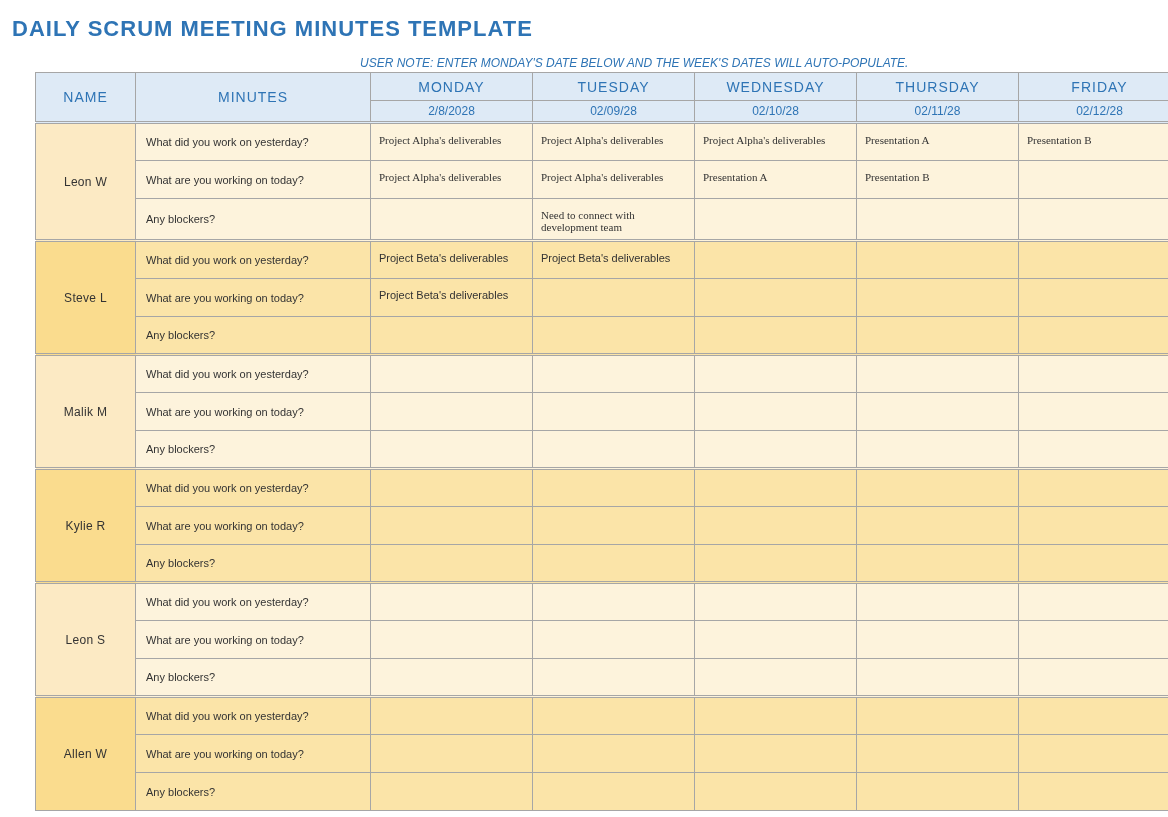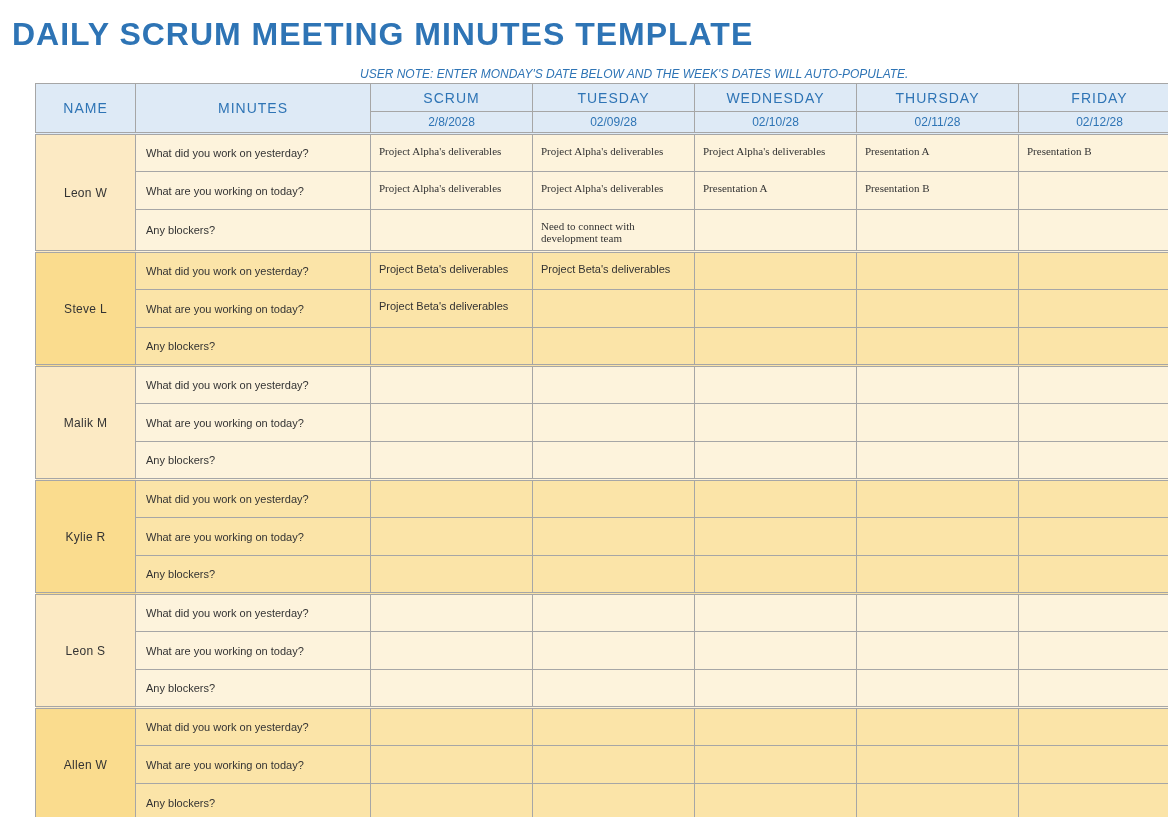--- a/index.html
+++ b/index.html
@@ -5,21 +5,21 @@
   * { box-sizing: border-box; }
   body {
     margin: 0;
     padding: 12px 10px;
     font-family: "Century Gothic", "Avenir Next", "Futura", Arial, sans-serif;
     background: #fff;
     color: #333;
     width: 1168px;
   }
   .title {
-    font-size: 32px;
+    font-size: 22px;
     font-weight: 700;
     letter-spacing: 1px;
     color: #2E74B5;
     margin: 4px 0 2px 2px;
   }
   .user-note {
     color: #2E74B5;
     font-style: italic;
     font-size: 12px;
     text-align: left;
@@ -106,21 +106,21 @@
     <col class="day">
       <col class="day">
       <col class="day">
       <col class="day">
       <col class="day">
   </colgroup>
   <thead>
     <tr class="hdr1">
       <th class="nmq" rowspan="2">NAME</th>
       <th class="nmq" rowspan="2">MINUTES</th>
-      <th>SCRUM</th>
+      <th>MONDAY</th>
       <th>TUESDAY</th>
       <th>WEDNESDAY</th>
       <th>THURSDAY</th>
       <th>FRIDAY</th>
     </tr>
     <tr class="hdr2">
       <th>2/8/2028</th>
       <th>02/09/28</th>
       <th>02/10/28</th>
       <th>02/11/28</th>

